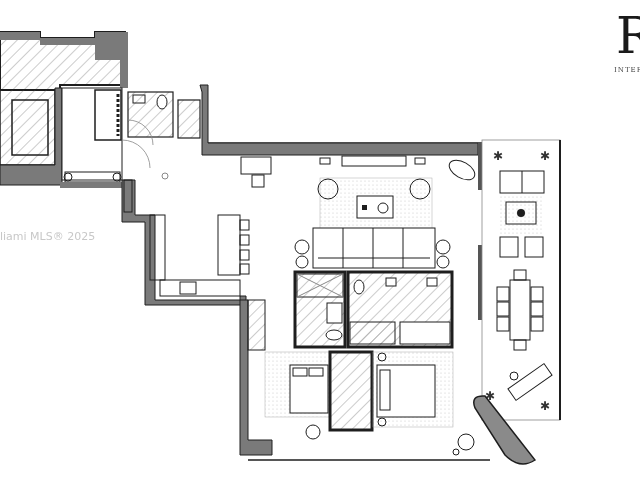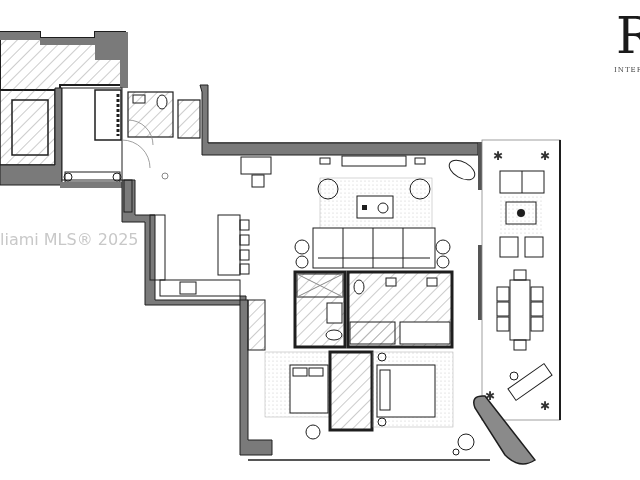--- a/index.html
+++ b/index.html
@@ -1,21 +1,21 @@
 <!DOCTYPE html>
 <html><head>
 <meta charset="utf-8">
 <style>
   html, body { margin:0; padding:0; background:#ffffff; }
   body { width:640px; height:480px; overflow:hidden; position:relative; font-family:"DejaVu Sans", sans-serif; }
   #plan { position:absolute; left:0; top:0; width:640px; height:480px; }
   .logo { position:absolute; left:612px; top:8px; width:40px; height:70px; }
   .logo-letter { position:absolute; left:4px; top:0; font-family:"DejaVu Serif", serif; font-size:50px; color:#1a1a1a; line-height:56px; font-weight:normal; }
   .logo-sub { position:absolute; left:2px; top:58px; font-family:"DejaVu Serif", serif; font-size:7px; letter-spacing:1px; color:#444; white-space:nowrap; }
-  .watermark { position:absolute; left:0px; top:230px; font-family:"DejaVu Sans", sans-serif; font-size:16px; color:#c8c8c8; white-space:nowrap; }
+  .watermark { position:absolute; left:0px; top:230px; font-family:"DejaVu Sans", sans-serif; font-size:11px; color:#c8c8c8; white-space:nowrap; }
 </style>
 </head>
 <body>
 
 <svg id="plan" viewBox="0 0 640 480" xmlns="http://www.w3.org/2000/svg">
   <defs>
     <pattern id="hatch" patternUnits="userSpaceOnUse" width="8" height="8" patternTransform="rotate(45)">
       <line x1="0" y1="0" x2="0" y2="8" stroke="#9a9a9a" stroke-width="1"></line>
     </pattern>
     <pattern id="dots" patternUnits="userSpaceOnUse" width="4" height="4">

